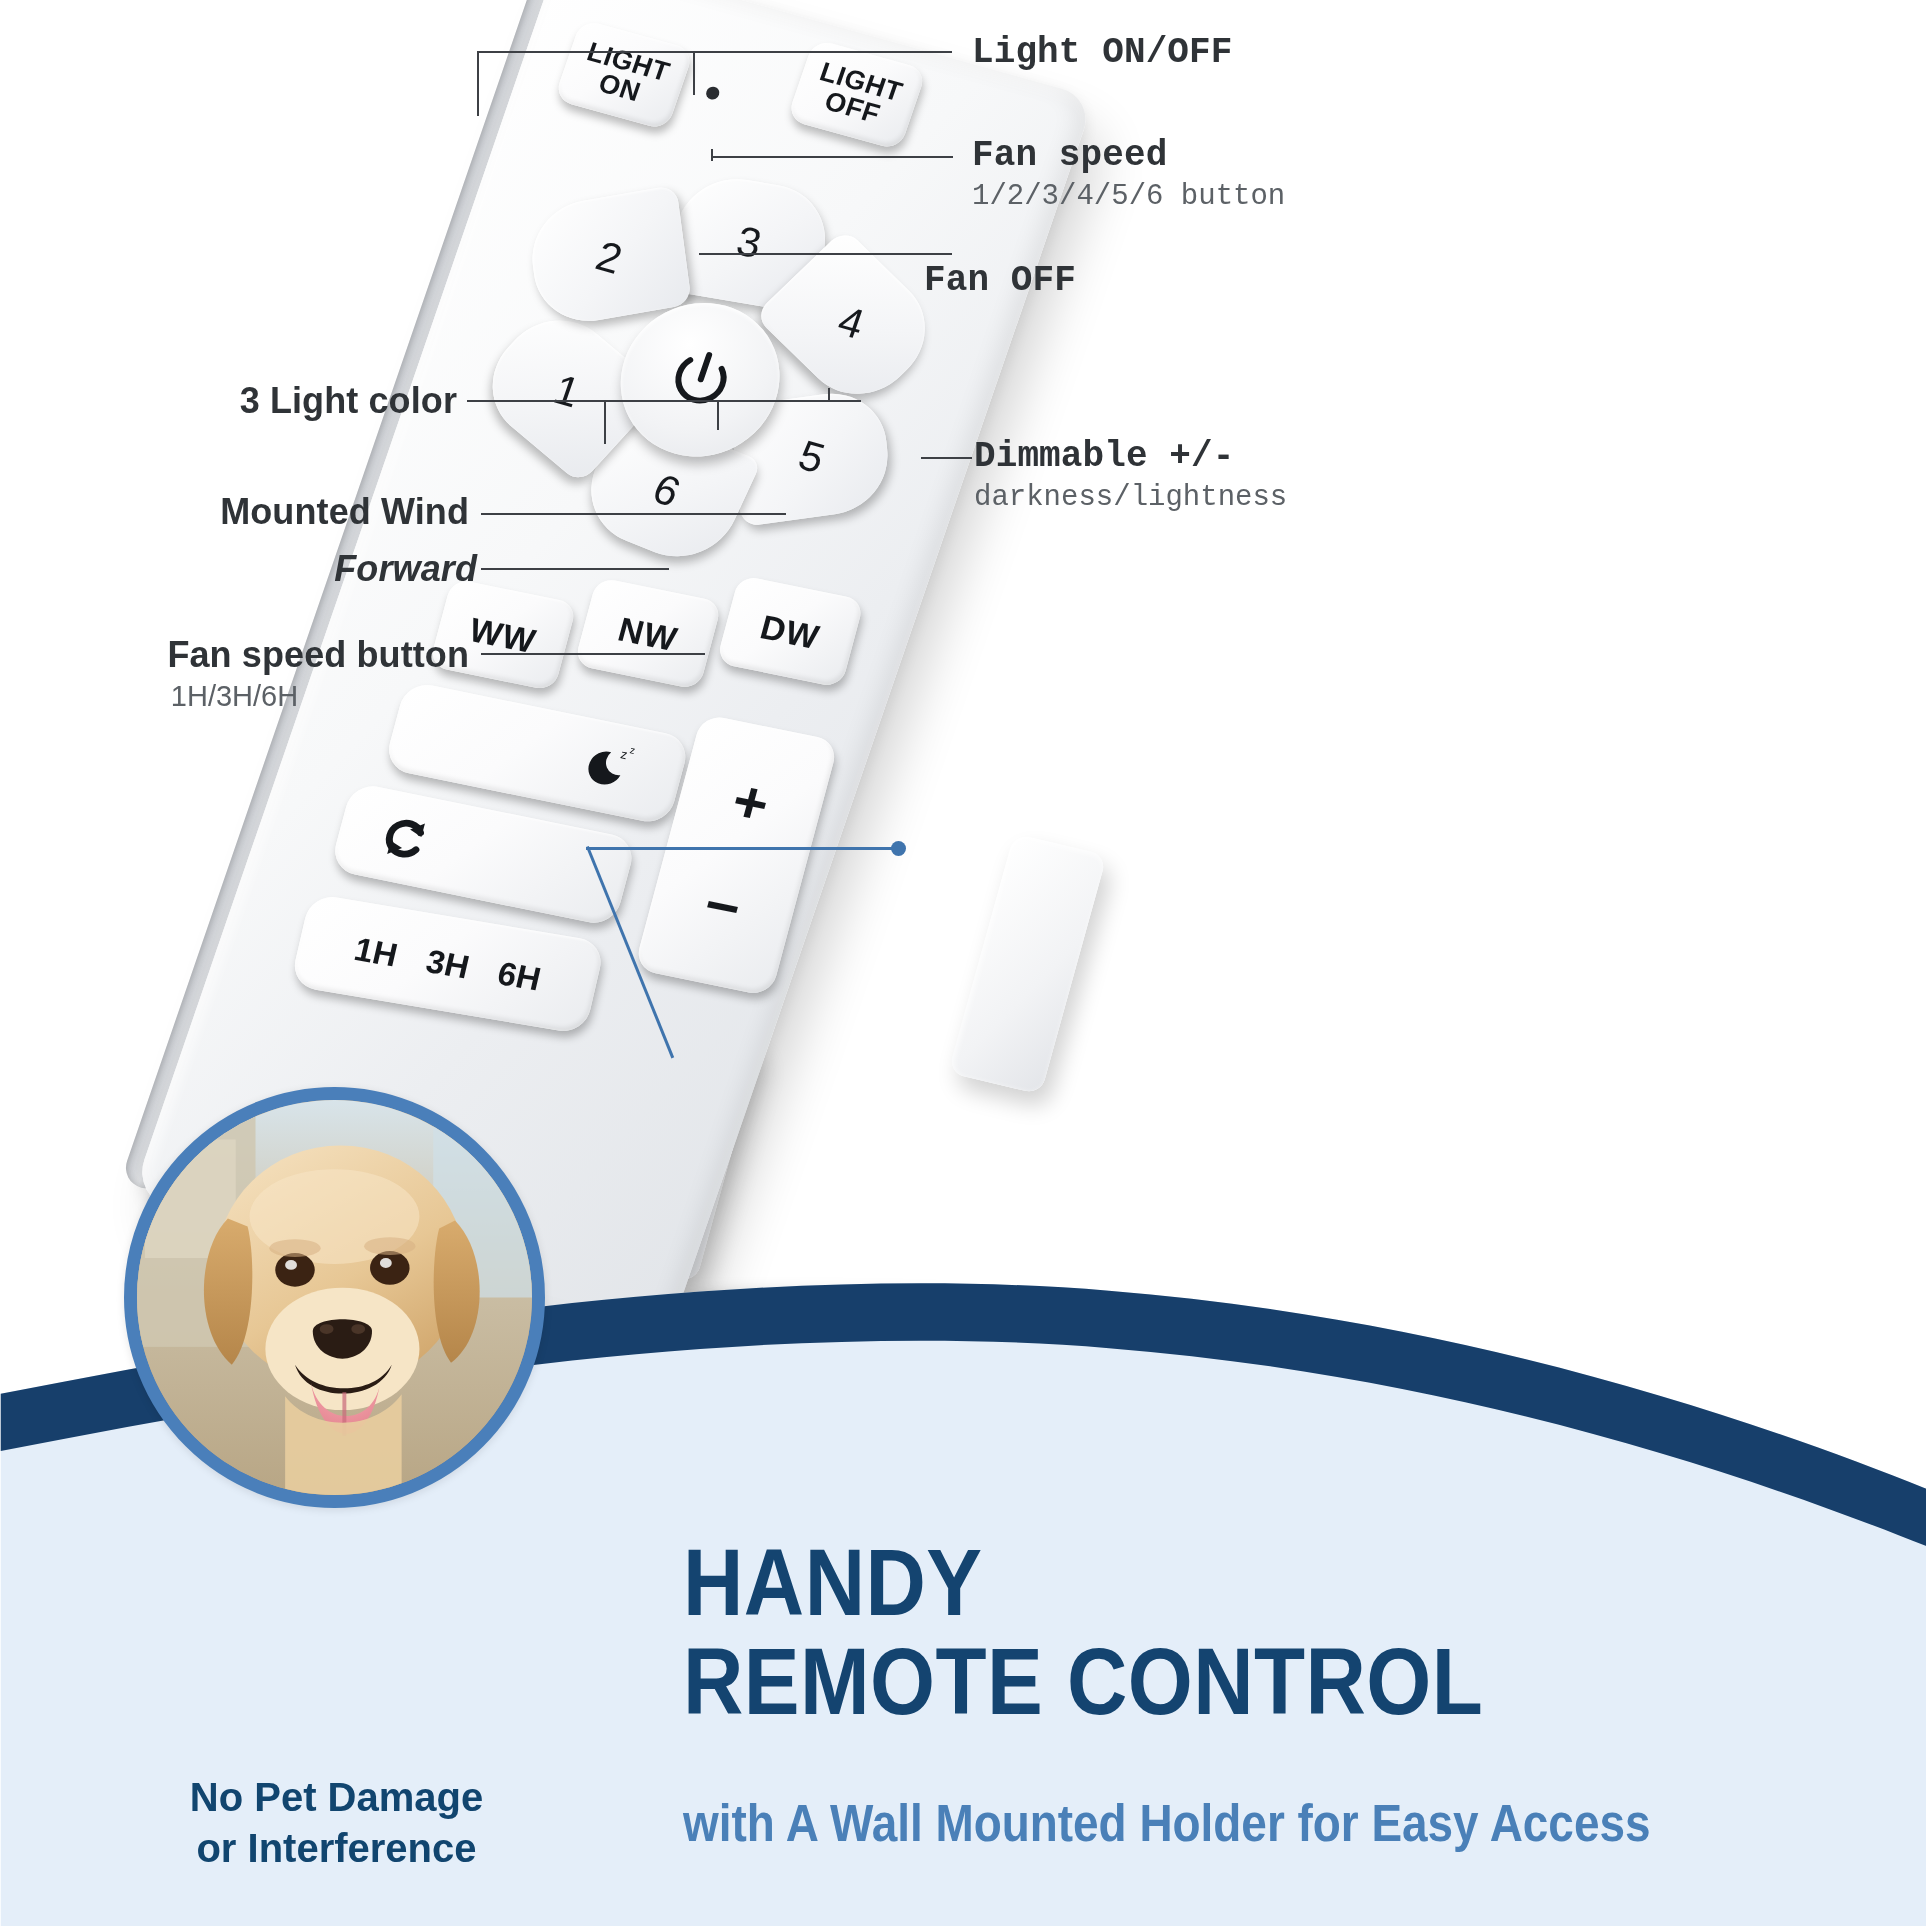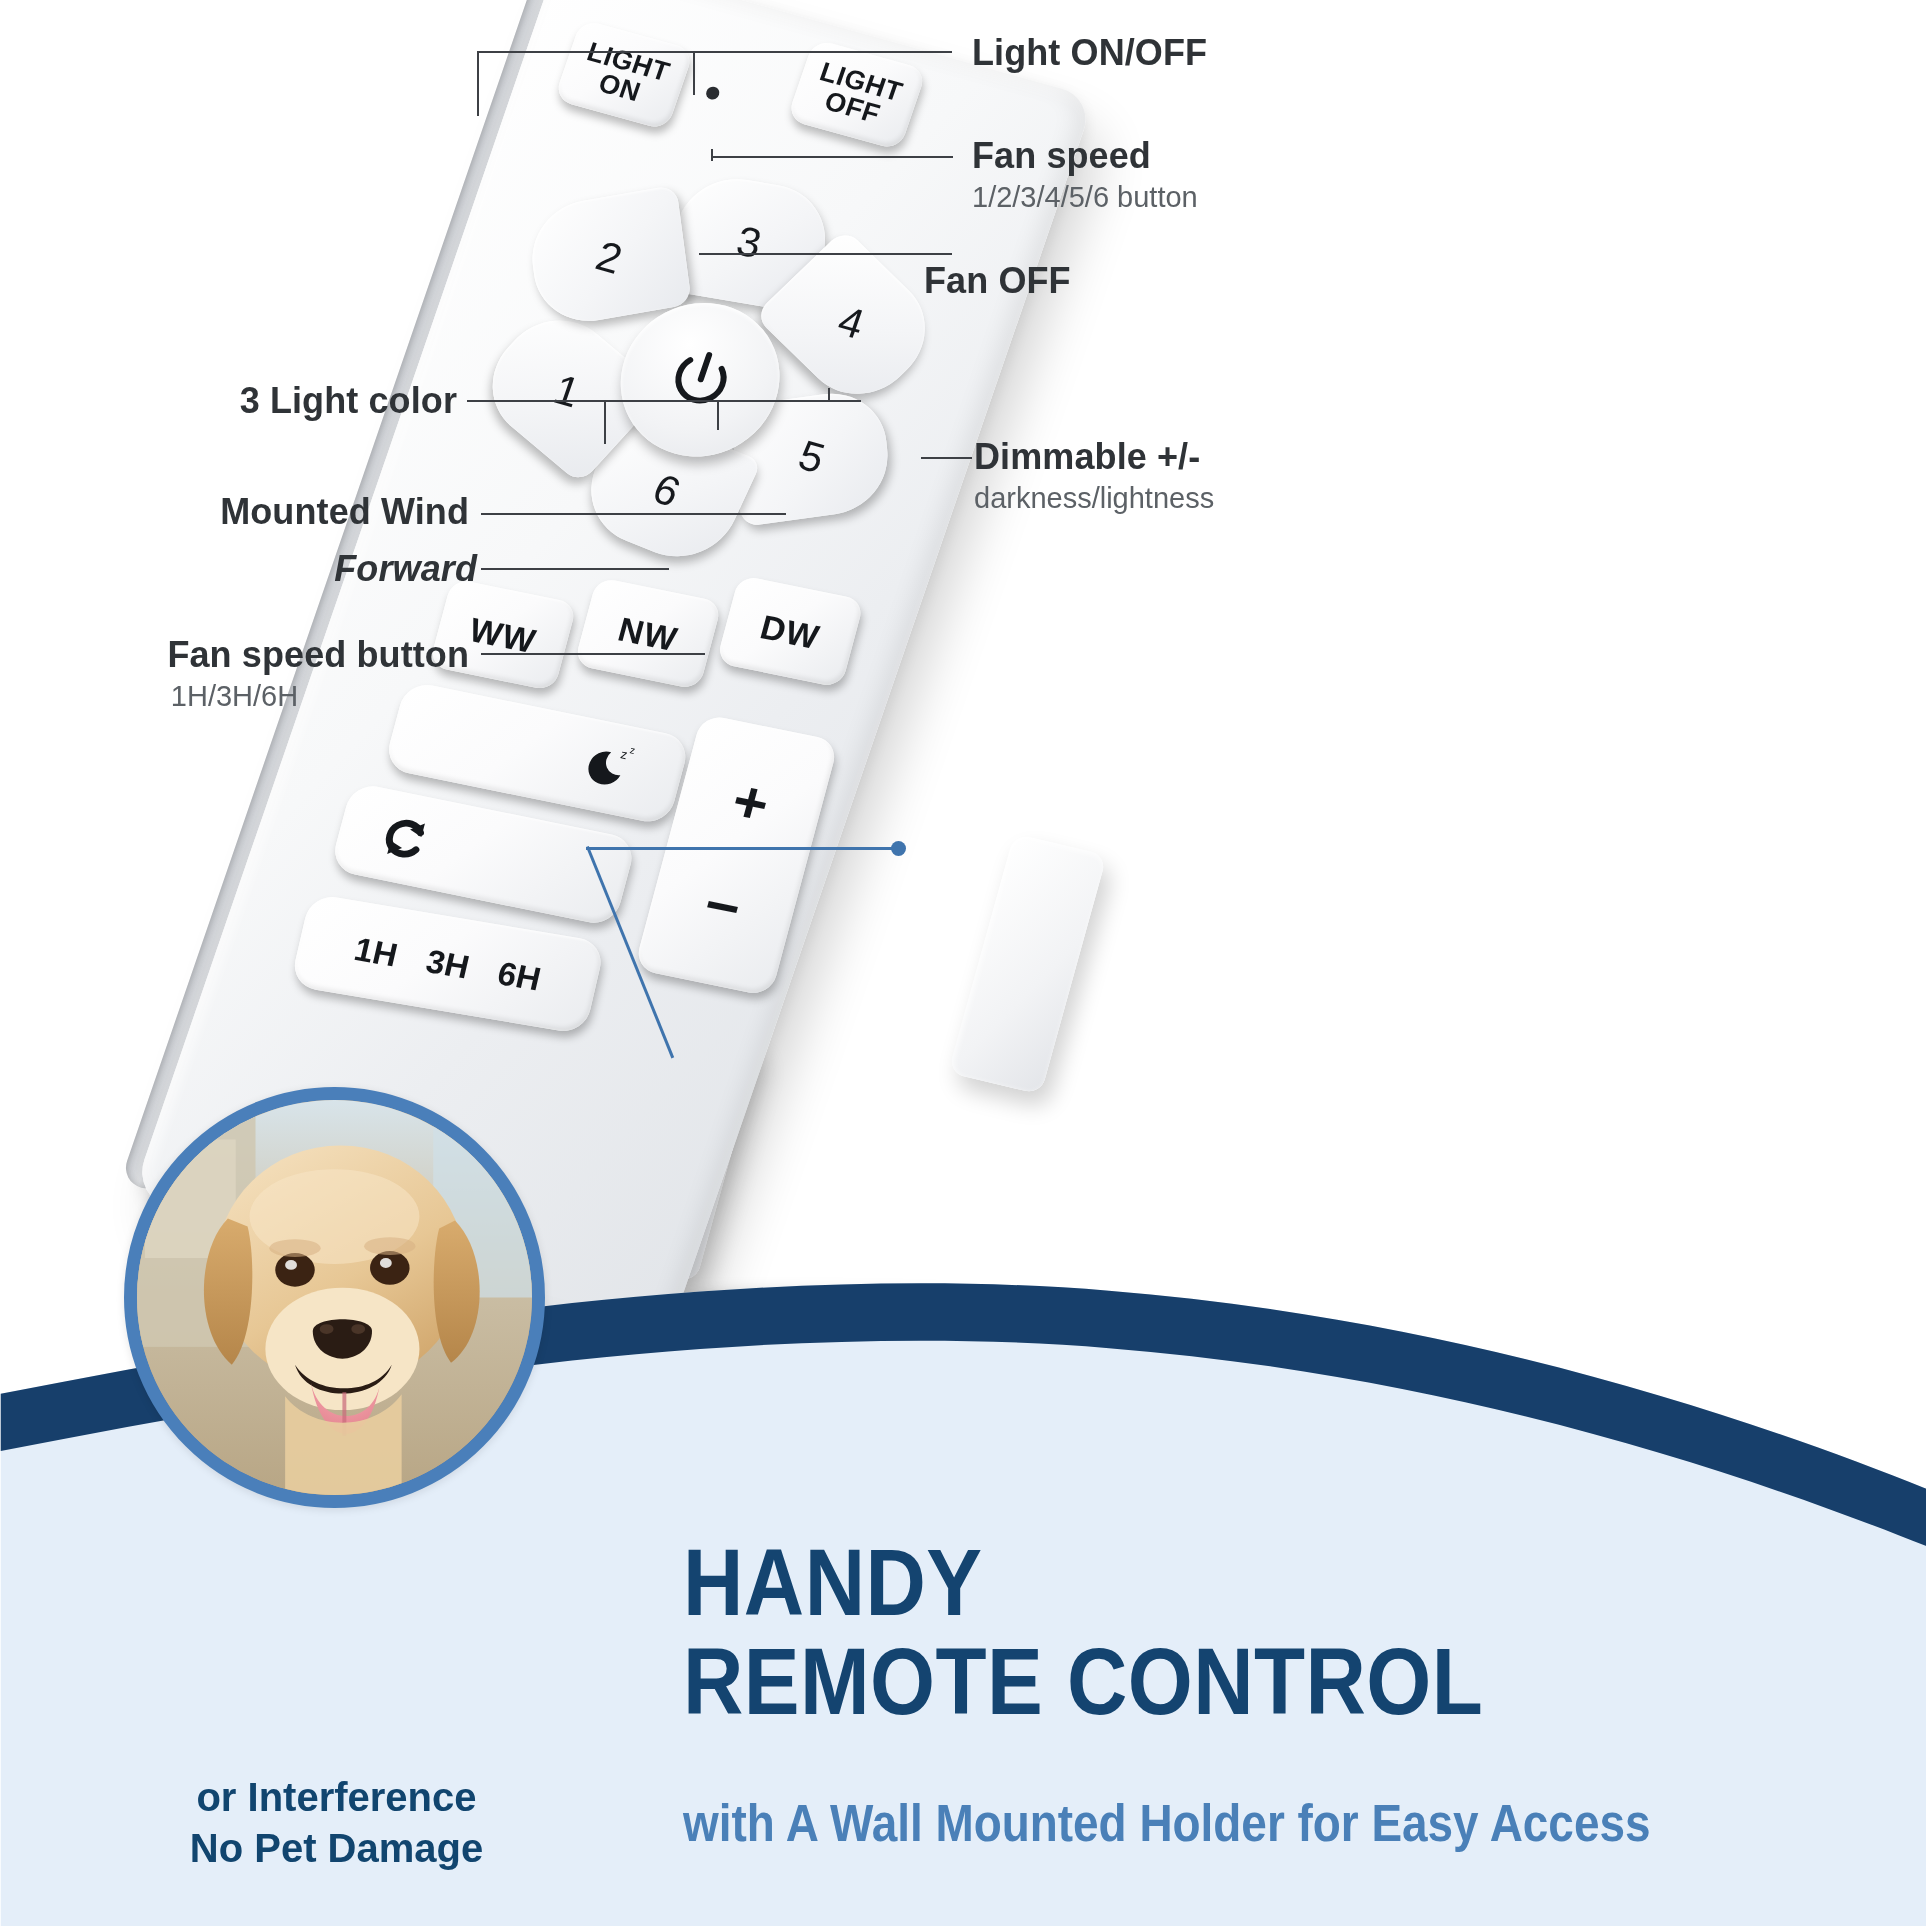--- a/index.html
+++ b/index.html
@@ -118,21 +118,21 @@
   .timer-row { display:flex; gap:30px; font-size:33px; font-weight:600; }
 
   
   .leader { position:absolute; background:#3d4045; }
   .leader.h { height:2px; }
   .leader.v { width:2px; }
 
   .lbl { position:absolute; color:#2f3337; font-family:"Liberation Sans", sans-serif; }
   .lbl .t1 { font-size:36px; font-weight:700; letter-spacing:0.1px; white-space:nowrap; }
   .lbl .t2 { font-size:29px; font-weight:400; color:#5c6166; white-space:nowrap; margin-top:4px;text-align:center; }
-  .lbl.right { text-align:left; }
+  .lbl.right { text-align:left;font-family:Liberation Mono, monospace; }
   .lbl.left  { text-align:right; }
   .lbl.left .t1, .lbl.left .t2 { display:block; }
 
   
   .bottom { position:absolute; left:0; top:1267px; width:1927px; height:659px; overflow:hidden; }
   .bottom svg { position:absolute; left:0; top:0; }
 
   .dogcircle {
     position:absolute; left:124px; top:1087px; width:421px; height:421px;
     border-radius:50%;
@@ -395,22 +395,22 @@
 
       <path d="M160 268 C180 300 240 300 258 268 C246 306 172 308 160 268 Z" fill="#2a1c14"></path>
       <path d="M176 286 C188 354 234 356 246 288 C238 330 186 332 176 286 Z" fill="url(#tongueG)"></path>
       <path d="M210 296 L210 340" stroke="#c9697a" stroke-width="4" opacity="0.7" fill="none"></path>
 
       <path d="M150 300 C178 336 240 336 268 298 L268 400 L150 400 Z" fill="#e8cd9f" opacity="0.9"></path>
     </svg>
   </div>
 
   <div class="petcap">
+    <div>No Pet Damage</div>
     <div>or Interference</div>
-    <div>No Pet Damage</div>
   </div>
 
   <div class="headline">
     <div>HANDY</div>
     <div>REMOTE CONTROL</div>
   </div>
 
   <div class="subline">with A Wall Mounted Holder for Easy Access</div>
 
 </div>

